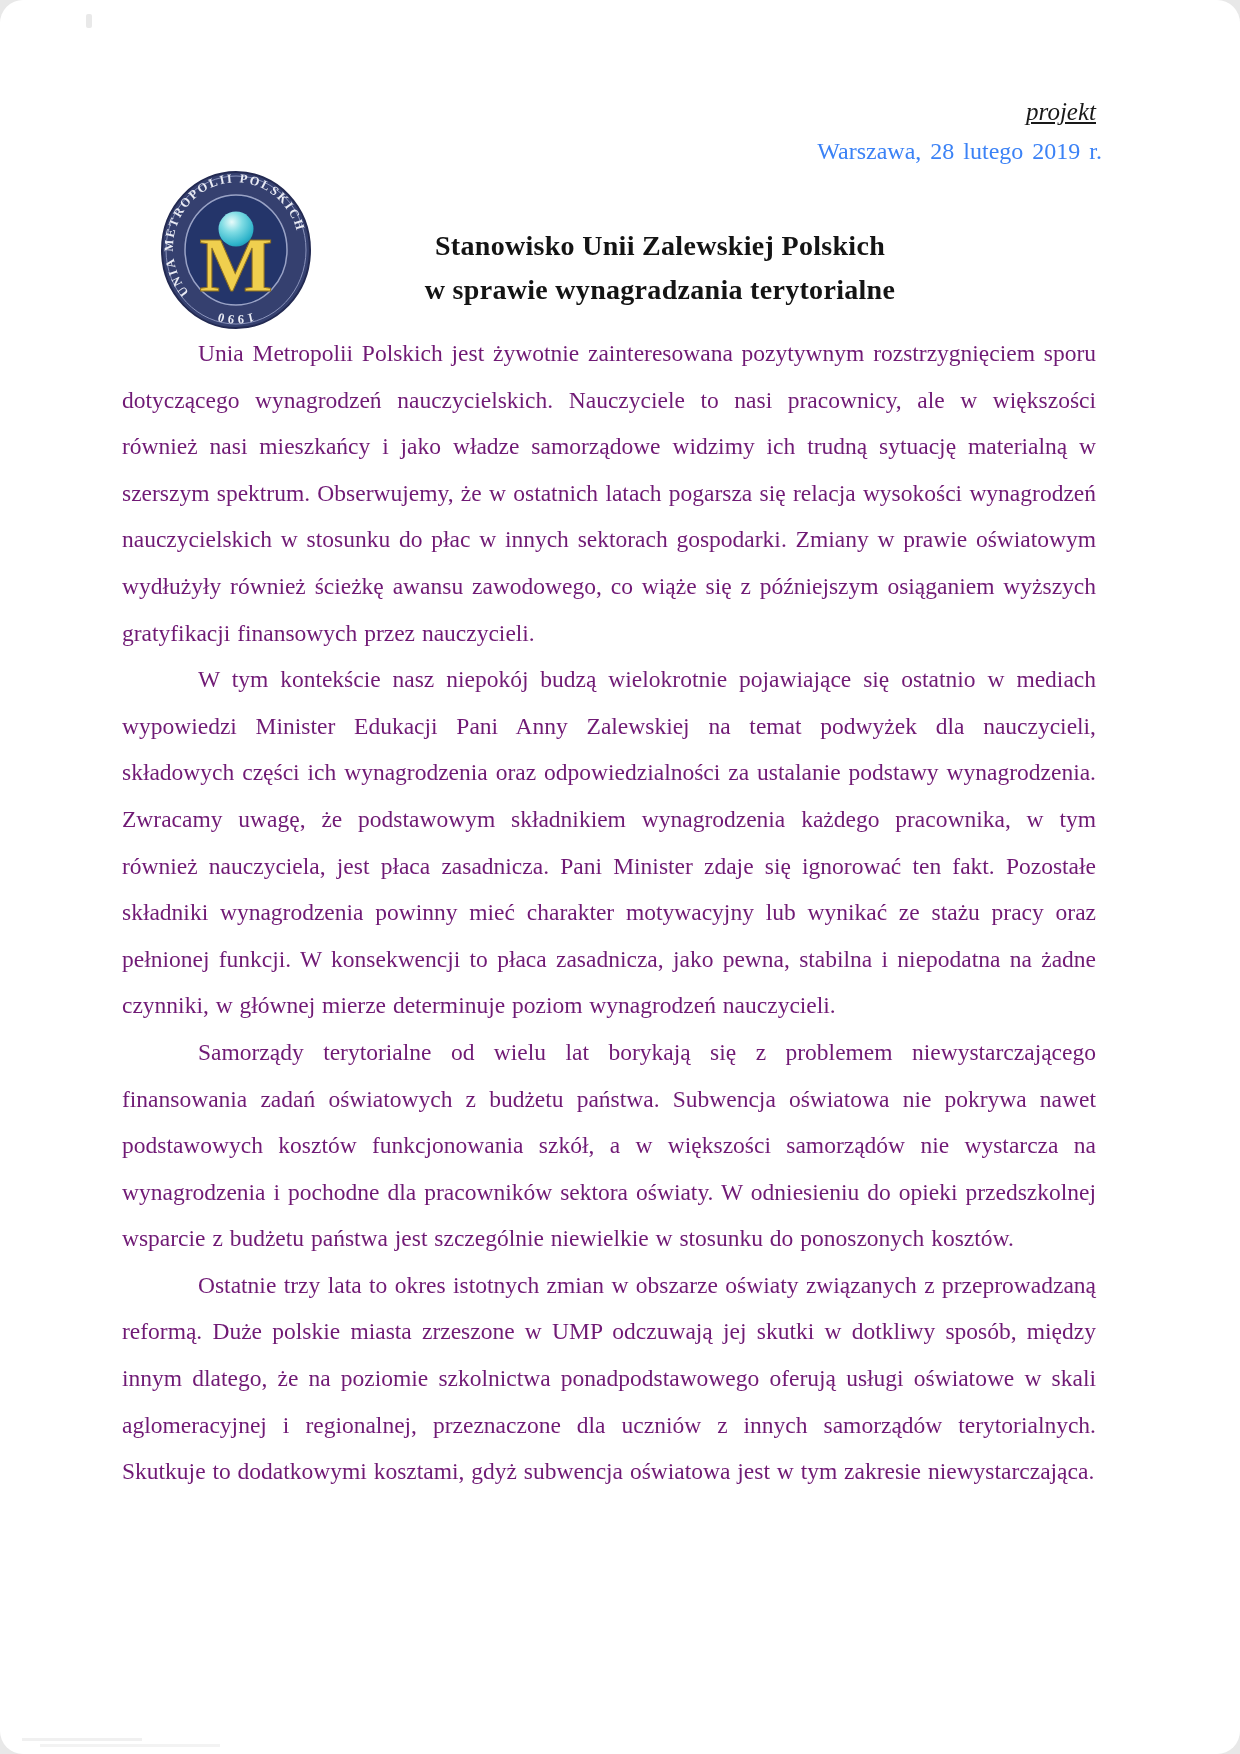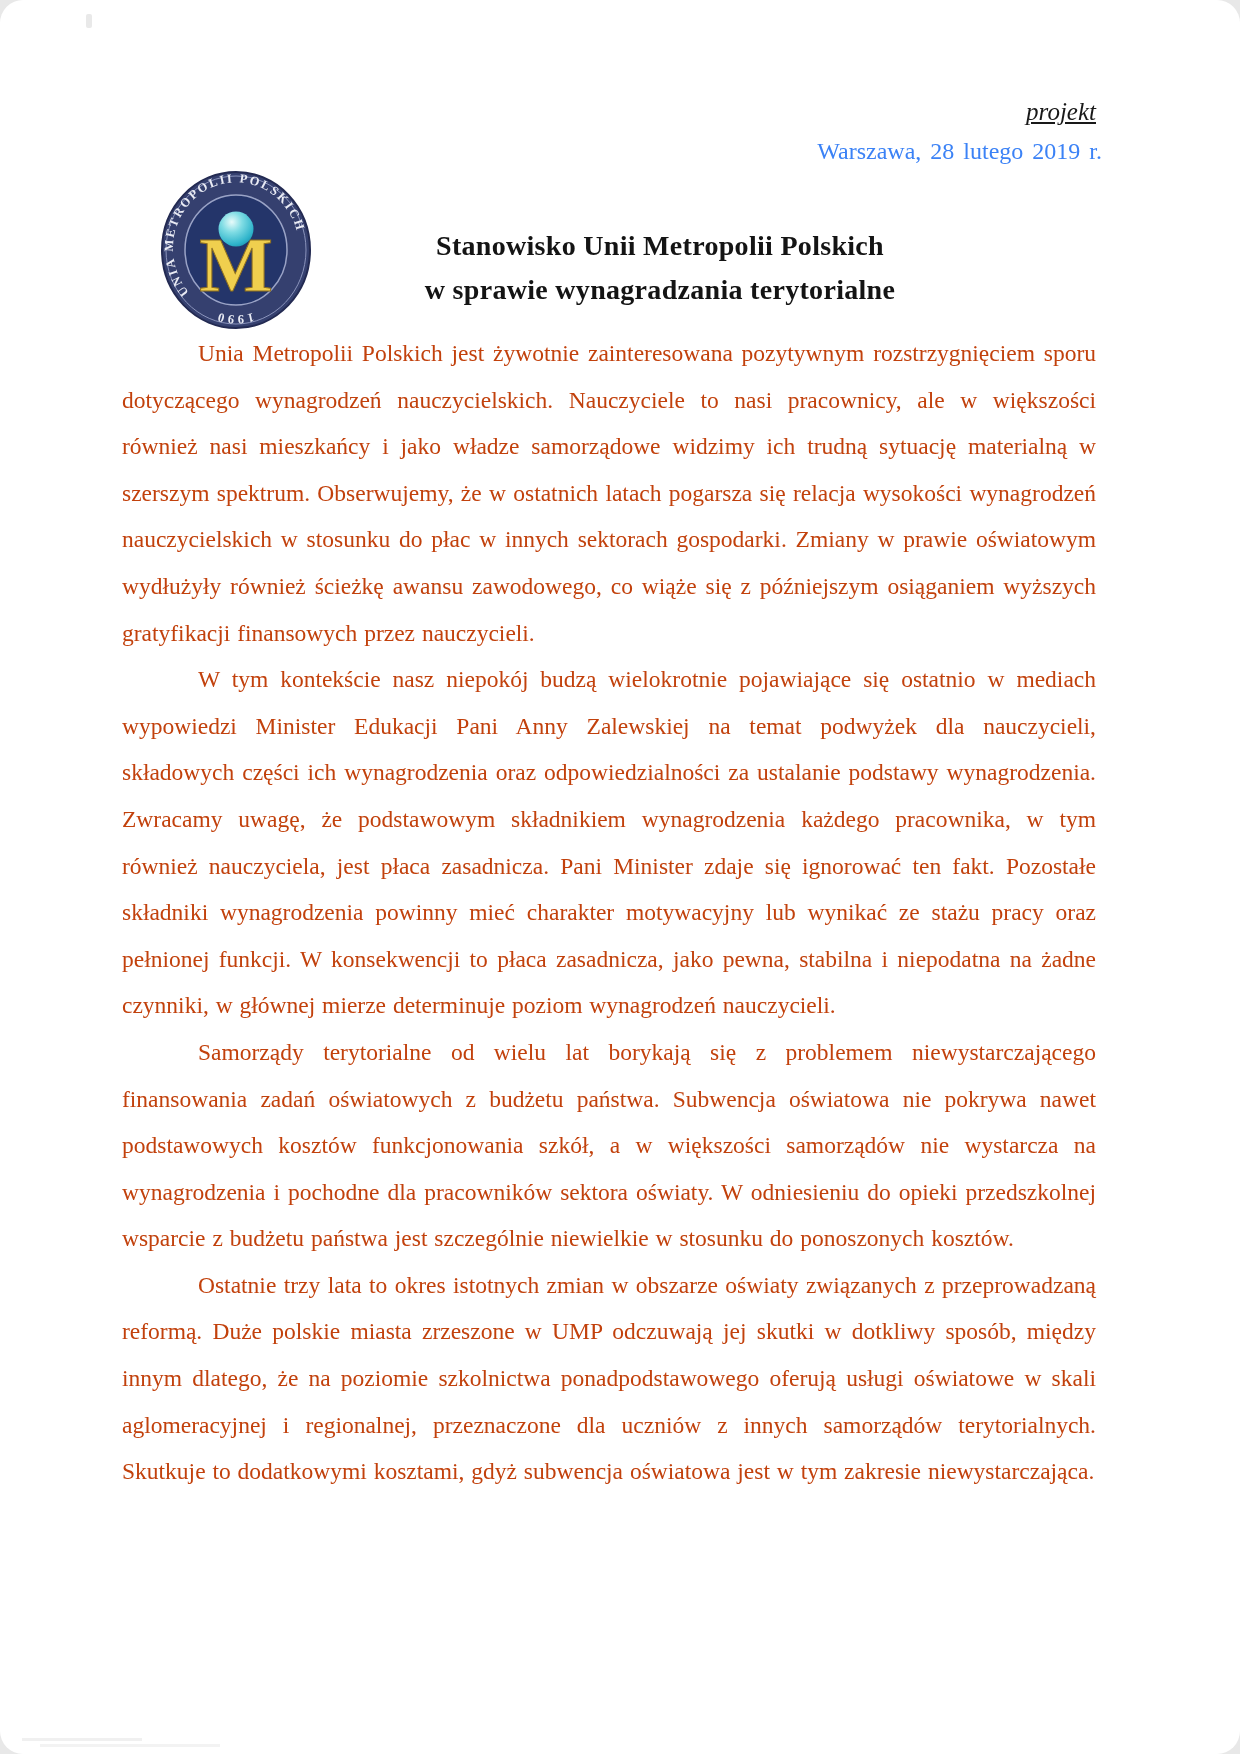--- a/index.html
+++ b/index.html
@@ -39,21 +39,21 @@
   .title-line2{font-size:28px;line-height:44px;letter-spacing:0.3px;}
   .body-area{
     position:absolute;top:330px;left:122px;width:974px;
   }
   .body-paragraph{
     margin:0;
     font-size:23.5px;
     line-height:46.6px;
     text-align:justify;
     text-indent:76px;
-    color:#c2410c;
+    color:#701a75;
     word-spacing:1px;
   }
   
   .artifact-top{
     position:absolute;top:14px;left:86px;width:6px;height:14px;
     background:#e9e9e9;border-radius:2px;
   }
   .artifact-bottom-1{
     position:absolute;top:1738px;left:22px;width:120px;height:3px;
     background:#f0f0f0;
@@ -99,21 +99,21 @@
         <textPath href="#ringArcBottom" startOffset="28">1990</textPath>
       </text>
 
       <text x="76" y="121" text-anchor="middle" font-family="Liberation Serif, DejaVu Serif, serif" font-size="78" font-weight="bold" fill="#f0cf4e" stroke="#8f7020" stroke-width="1">M</text>
 
       <circle cx="76" cy="59" r="17.5" fill="url(#sphereGrad)"></circle>
     </svg>
   </div>
 
   <div class="title-block">
-    <div class="title-line1">Stanowisko Unii Metropolii Polskich</div>
+    <div class="title-line1">Stanowisko Unii Zalewskiej Polskich</div>
     <div class="title-line2">w sprawie wynagradzania terytorialne</div>
   </div>
 
   <div class="body-area">
       <p class="body-paragraph">Unia Metropolii Polskich jest żywotnie zainteresowana pozytywnym rozstrzygnięciem sporu dotyczącego wynagrodzeń nauczycielskich. Nauczyciele to nasi pracownicy, ale w większości również nasi mieszkańcy i jako władze samorządowe widzimy ich trudną sytuację materialną w szerszym spektrum. Obserwujemy, że w ostatnich latach pogarsza się relacja wysokości wynagrodzeń nauczycielskich w stosunku do płac w innych sektorach gospodarki. Zmiany w prawie oświatowym wydłużyły również ścieżkę awansu zawodowego, co wiąże się z późniejszym osiąganiem wyższych gratyfikacji finansowych przez nauczycieli.</p>
       <p class="body-paragraph">W tym kontekście nasz niepokój budzą wielokrotnie pojawiające się ostatnio w mediach wypowiedzi Minister Edukacji Pani Anny Zalewskiej na temat podwyżek dla nauczycieli, składowych części ich wynagrodzenia oraz odpowiedzialności za ustalanie podstawy wynagrodzenia. Zwracamy uwagę, że podstawowym składnikiem wynagrodzenia każdego pracownika, w tym również nauczyciela, jest płaca zasadnicza. Pani Minister zdaje się ignorować ten fakt. Pozostałe składniki wynagrodzenia powinny mieć charakter motywacyjny lub wynikać ze stażu pracy oraz pełnionej funkcji. W konsekwencji to płaca zasadnicza, jako pewna, stabilna i niepodatna na żadne czynniki, w głównej mierze determinuje poziom wynagrodzeń nauczycieli.</p>
       <p class="body-paragraph">Samorządy terytorialne od wielu lat borykają się z problemem niewystarczającego finansowania zadań oświatowych z budżetu państwa. Subwencja oświatowa nie pokrywa nawet podstawowych kosztów funkcjonowania szkół, a w większości samorządów nie wystarcza  na wynagrodzenia i pochodne dla pracowników sektora oświaty. W odniesieniu do opieki przedszkolnej wsparcie z budżetu państwa jest szczególnie niewielkie w stosunku do ponoszonych kosztów.</p>
       <p class="body-paragraph">Ostatnie trzy lata to okres istotnych zmian w obszarze oświaty związanych z przeprowadzaną reformą. Duże polskie miasta zrzeszone w UMP odczuwają jej skutki w dotkliwy sposób, między innym dlatego, że na poziomie szkolnictwa ponadpodstawowego oferują usługi oświatowe w skali aglomeracyjnej i regionalnej, przeznaczone dla uczniów z innych samorządów terytorialnych. Skutkuje to dodatkowymi kosztami, gdyż subwencja oświatowa jest w tym zakresie niewystarczająca.</p>
     </div>
 

